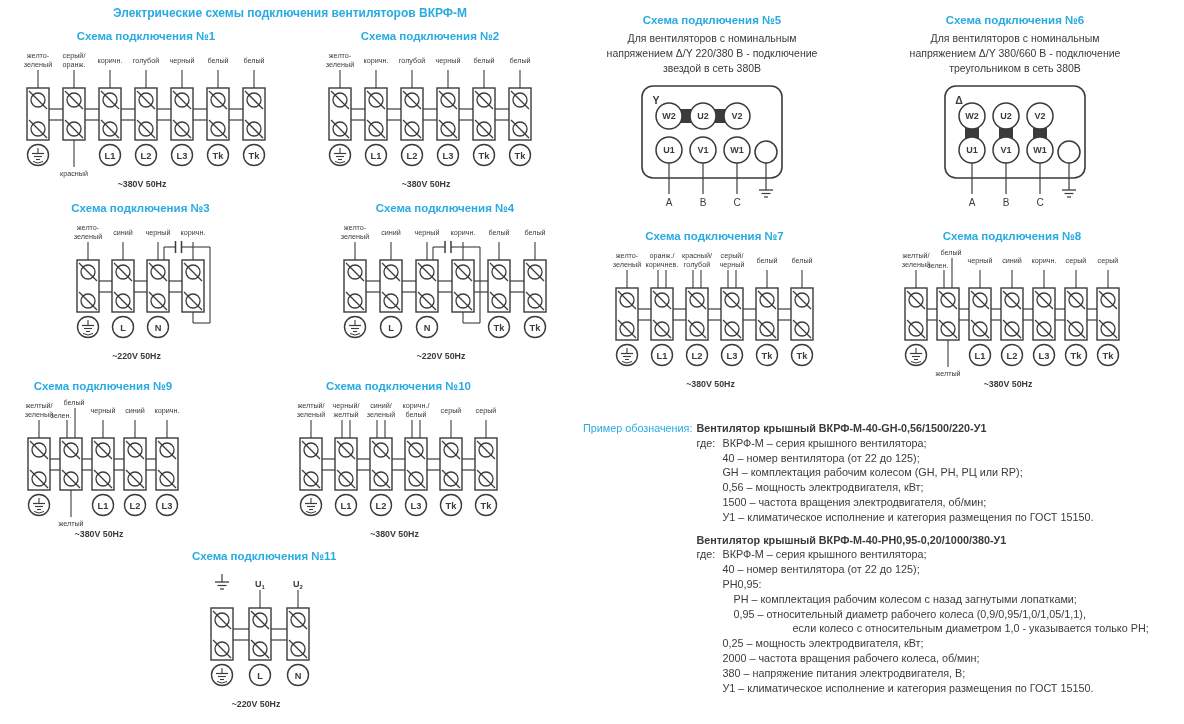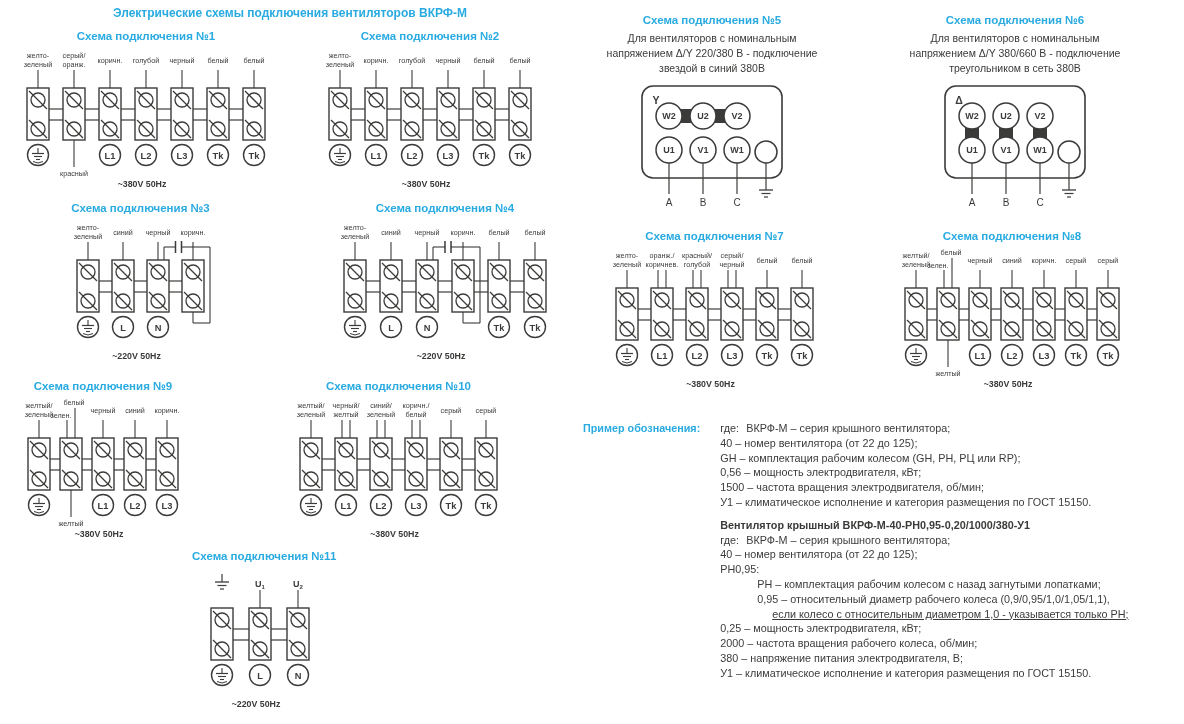--- a/index.html
+++ b/index.html
@@ -6,27 +6,27 @@
   .canvas{position:relative;width:1184px;height:724px;background:#fff;overflow:hidden;
     font-family:"Liberation Sans","DejaVu Sans",sans-serif;color:#3b3b3a;}
   .main-title{position:absolute;left:55px;top:6px;width:470px;text-align:center;
     font-size:12px;font-weight:bold;color:#29abe2;}
   .scheme{position:absolute;text-align:center;}
   .scheme-title{font-size:11.5px;font-weight:bold;color:#29abe2;margin-bottom:2px;white-space:nowrap;}
   .scheme-desc{font-size:10.5px;line-height:15px;color:#3b3b3a;margin-top:5px;}
   .scheme svg{display:block;margin:6px auto 0;}
   .example{position:absolute;left:583px;top:421px;font-size:10.8px;line-height:14.8px;color:#3b3b3a;}
   .ex-flex{display:flex;align-items:flex-start;}
-  .ex-label{color:#29abe2;font-weight:bold;white-space:nowrap;margin-right:20px;}
+  .ex-label{color:#29abe2;font-weight:normal;white-space:nowrap;margin-right:4px;}
   .ex-title{font-weight:bold;white-space:nowrap;}
   .ex-where-label{display:inline-block;width:26px;}
   .ex-item{white-space:nowrap;}
-  .ind0{}
+  .ind0{margin-left:26px;}
   .ind1{margin-left:37px;}
-  .ind2{margin-left:52px;text-decoration:underline;}
+  .ind2{margin-left:96px;}
   .ex-block + .ex-block{margin-top:8px;}
 </style>
 </head>
 <body>
 
 <div class="canvas">
   <div class="main-title">Электрические схемы подключения вентиляторов ВКРФ-М</div>
 
   <section class="scheme" style="left:8px;top:30px;width:276px">
       <div class="scheme-title">Схема подключения №1</div>
@@ -478,21 +478,21 @@
           <text x="210" y="110.5" fill="#3b3b3a" font-size="9.3" text-anchor="middle" font-weight="bold">Tk</text>
         </g>
         <text x="116" y="139" fill="#3b3b3a" font-size="8.8" text-anchor="middle" font-weight="bold">~220V 50Hz</text>
       </svg>
     </section>
   <section class="scheme" style="left:597px;top:14px;width:230px">
       <div class="scheme-title">Схема подключения №5</div>
       <div class="scheme-desc">
         <div>Для вентиляторов с номинальным</div>
         <div>напряжением Δ/Y 220/380 В - подключение</div>
-        <div>звездой в синий 380В</div>
+        <div>звездой в сеть 380В</div>
       </div>
       <svg width="230" height="134" viewBox="0 0 230 134">
         <rect x="45" y="4" width="140" height="92" rx="11" fill="#fff" stroke="#3b3b3a" stroke-width="1.6"></rect>
         <text x="59" y="22" fill="#3b3b3a" font-size="10.5" text-anchor="middle" font-weight="bold">Y</text>
         <rect x="81" y="27" width="16" height="14" fill="#3b3b3a"></rect>
         <rect x="115" y="27" width="16" height="14" fill="#3b3b3a"></rect>
         <circle cx="72" cy="34" r="13" fill="#fff" stroke="#3b3b3a" stroke-width="1.5"></circle>
         <text x="72" y="37.4" fill="#3b3b3a" font-size="9" text-anchor="middle" font-weight="bold">W2</text>
         <circle cx="106" cy="34" r="13" fill="#fff" stroke="#3b3b3a" stroke-width="1.5"></circle>
         <text x="106" y="37.4" fill="#3b3b3a" font-size="9" text-anchor="middle" font-weight="bold">U2</text>
@@ -1087,20 +1087,21 @@
         </g>
         <text x="64" y="139" fill="#3b3b3a" font-size="8.8" text-anchor="middle" font-weight="bold">~220V 50Hz</text>
       </svg>
     </section>
 
   <div class="example">
     <div class="ex-flex">
       <span class="ex-label">Пример обозначения:</span>
       <div id="ex-col">
           <div class="ex-block">
+            <div class="ex-title">Вентилятор крышный ВКРФ-М-40-GH-0,56/1500/220-У1</div>
             <div class="ex-item"><span class="ex-where-label">где:</span><span>ВКРФ-М – серия крышного вентилятора;</span></div>
             <div class="ex-item ind0">40 – номер вентилятора (от 22 до 125);</div>
             <div class="ex-item ind0">GH – комплектация рабочим колесом (GH, PH, РЦ или RP);</div>
             <div class="ex-item ind0">0,56 – мощность электродвигателя, кВт;</div>
             <div class="ex-item ind0">1500 – частота вращения электродвигателя, об/мин;</div>
             <div class="ex-item ind0">У1 – климатическое исполнение и категория размещения по ГОСТ 15150.</div>
           </div>
           <div class="ex-block">
             <div class="ex-title">Вентилятор крышный ВКРФ-М-40-РН0,95-0,20/1000/380-У1</div>
             <div class="ex-item"><span class="ex-where-label">где:</span><span>ВКРФ-М – серия крышного вентилятора;</span></div>

